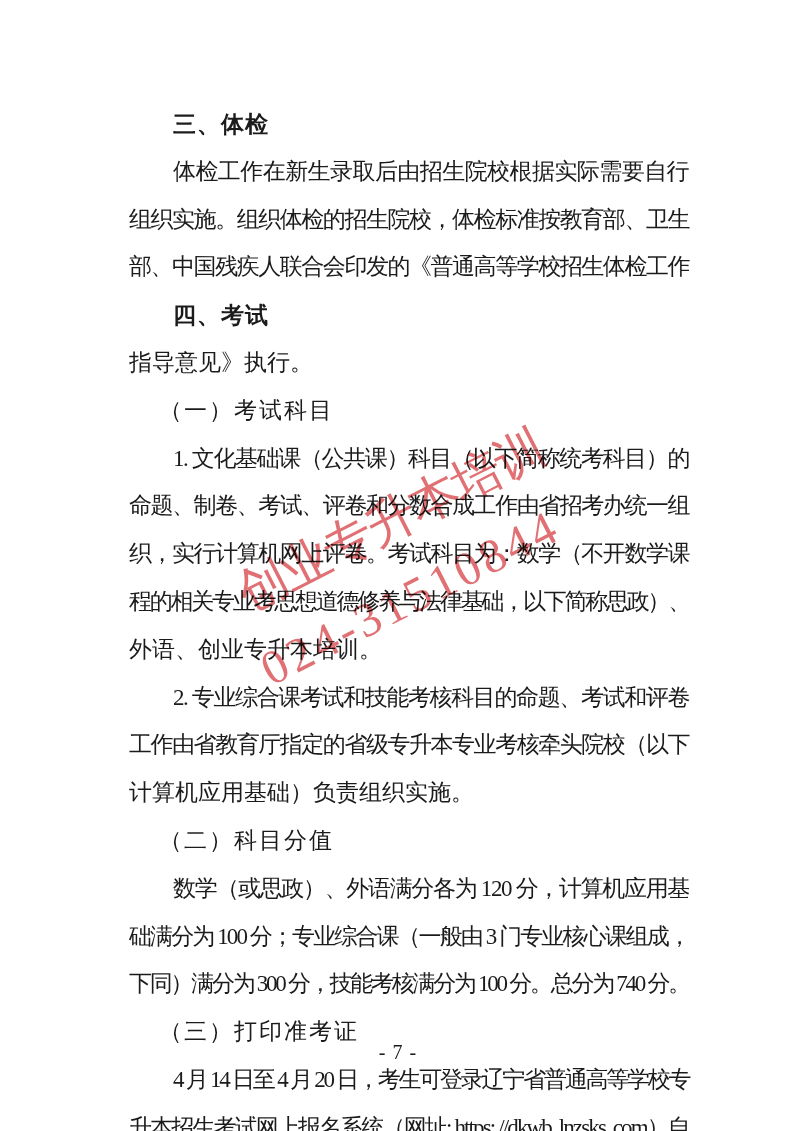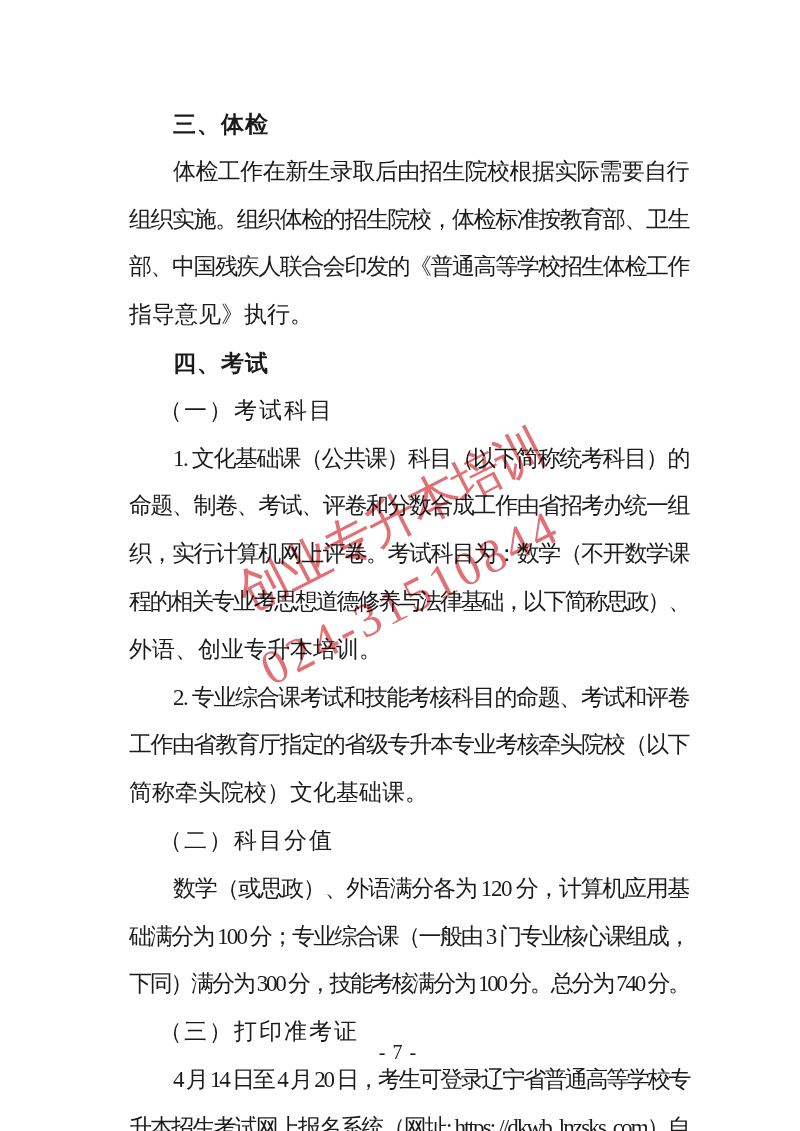--- a/index.html
+++ b/index.html
@@ -86,31 +86,31 @@
   <div class="watermark">
     <div class="wm-line1">创业专升本培训</div>
     <div class="wm-line2">024-31510844</div>
   </div>
 
   <div class="doc">
     <p class="line h">三、体检</p>
     <p class="line ind just" style="letter-spacing: -0.565217px;">体检工作在新生录取后由招生院校根据实际需要自行</p>
     <p class="line just" style="letter-spacing: -1.46154px;">组织实施。组织体检的招生院校，体检标准按教育部、卫生</p>
     <p class="line just" style="letter-spacing: -1.46154px;">部、中国残疾人联合会印发的《普通高等学校招生体检工作</p>
+    <p class="line h">四、考试</p>
     <p class="line">指导意见》执行。</p>
-    <p class="line h">四、考试</p>
     <p class="line sub">（一）考试科目</p>
     <p class="line ind just" style="letter-spacing: -1.38462px;">1. 文化基础课（公共课）科目（以下简称统考科目）的</p>
     <p class="line just" style="letter-spacing: -1.46154px;">命题、制卷、考试、评卷和分数合成工作由省招考办统一组</p>
     <p class="line just" style="letter-spacing: -1.46154px;">织，实行计算机网上评卷。考试科目为：数学（不开数学课</p>
     <p class="line just" style="letter-spacing: -2.25926px;">程的相关专业考思想道德修养与法律基础，以下简称思政）、</p>
     <p class="line">外语、创业专升本培训。</p>
     <p class="line ind just" style="letter-spacing: -1.38462px;">2. 专业综合课考试和技能考核科目的命题、考试和评卷</p>
     <p class="line just" style="letter-spacing: -1.46154px;">工作由省教育厅指定的省级专升本专业考核牵头院校（以下</p>
-    <p class="line">简称牵头院校）文化基础课。</p>
+    <p class="line">计算机应用基础）负责组织实施。</p>
     <p class="line sub">（二）科目分值</p>
     <p class="line ind just" style="letter-spacing: -1.33333px; text-align: right;">数学（或思政）、外语满分各为 120 分，计算机应用基</p>
     <p class="line just" style="letter-spacing: -1.90625px;">础满分为 100 分；专业综合课（一般由 3 门专业核心课组成，</p>
     <p class="line just" style="letter-spacing: -2.27027px;">下同）满分为 300 分，技能考核满分为 100 分。总分为 740 分。</p>
     <p class="line sub">（三）打印准考证</p>
     <p class="line ind just" style="letter-spacing: -2.23529px;">4 月 14 日至 4 月 20 日，考生可登录辽宁省普通高等学校专</p>
     <p class="line just" style="letter-spacing: -1.86667px;">升本招生考试网上报名系统（网址: https: //dkwb. lnzsks. com）自</p>
   </div>
 
   <div class="footer">- 7 -</div>

